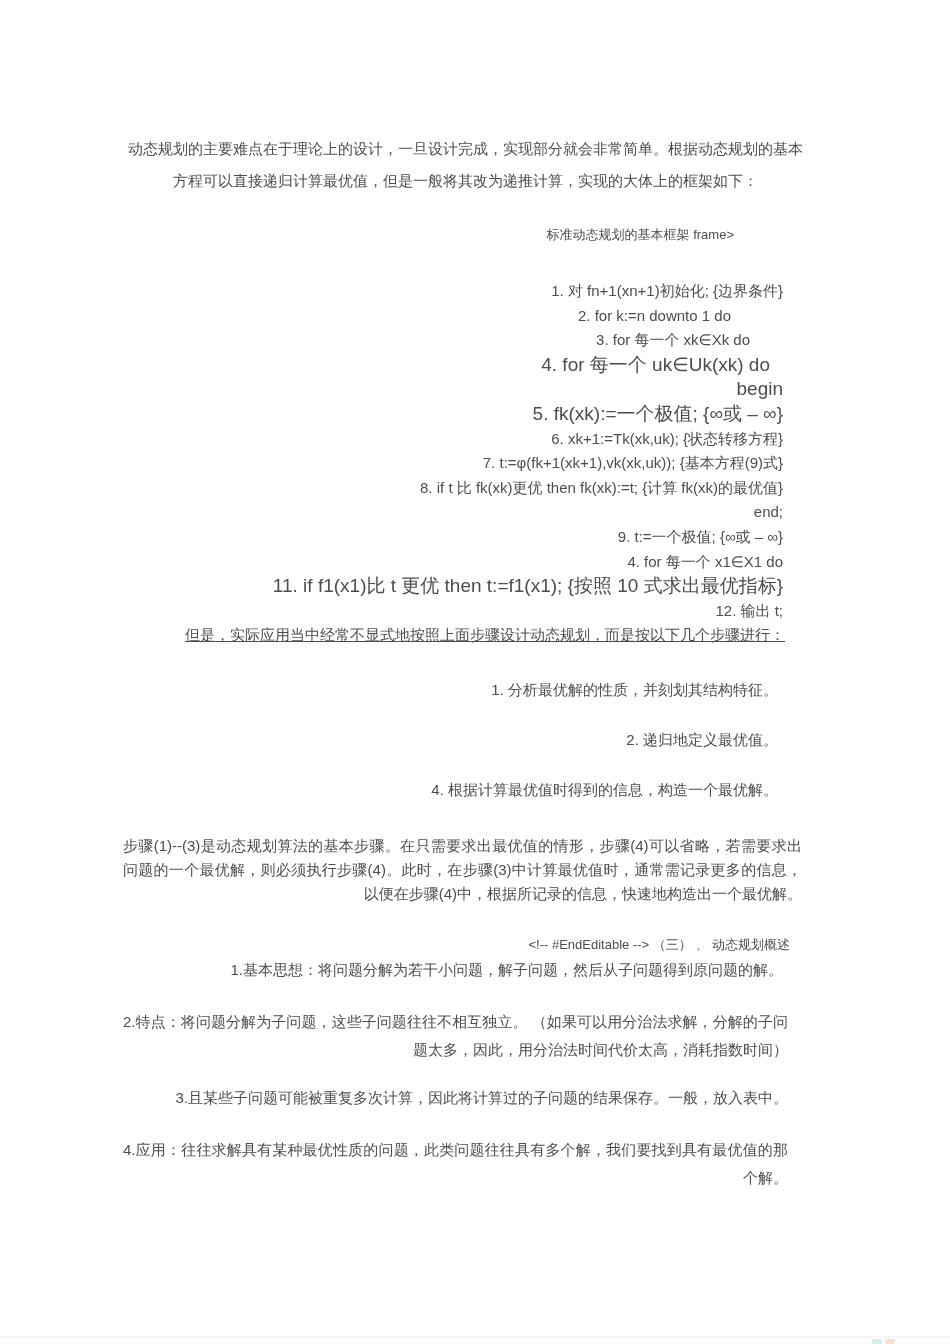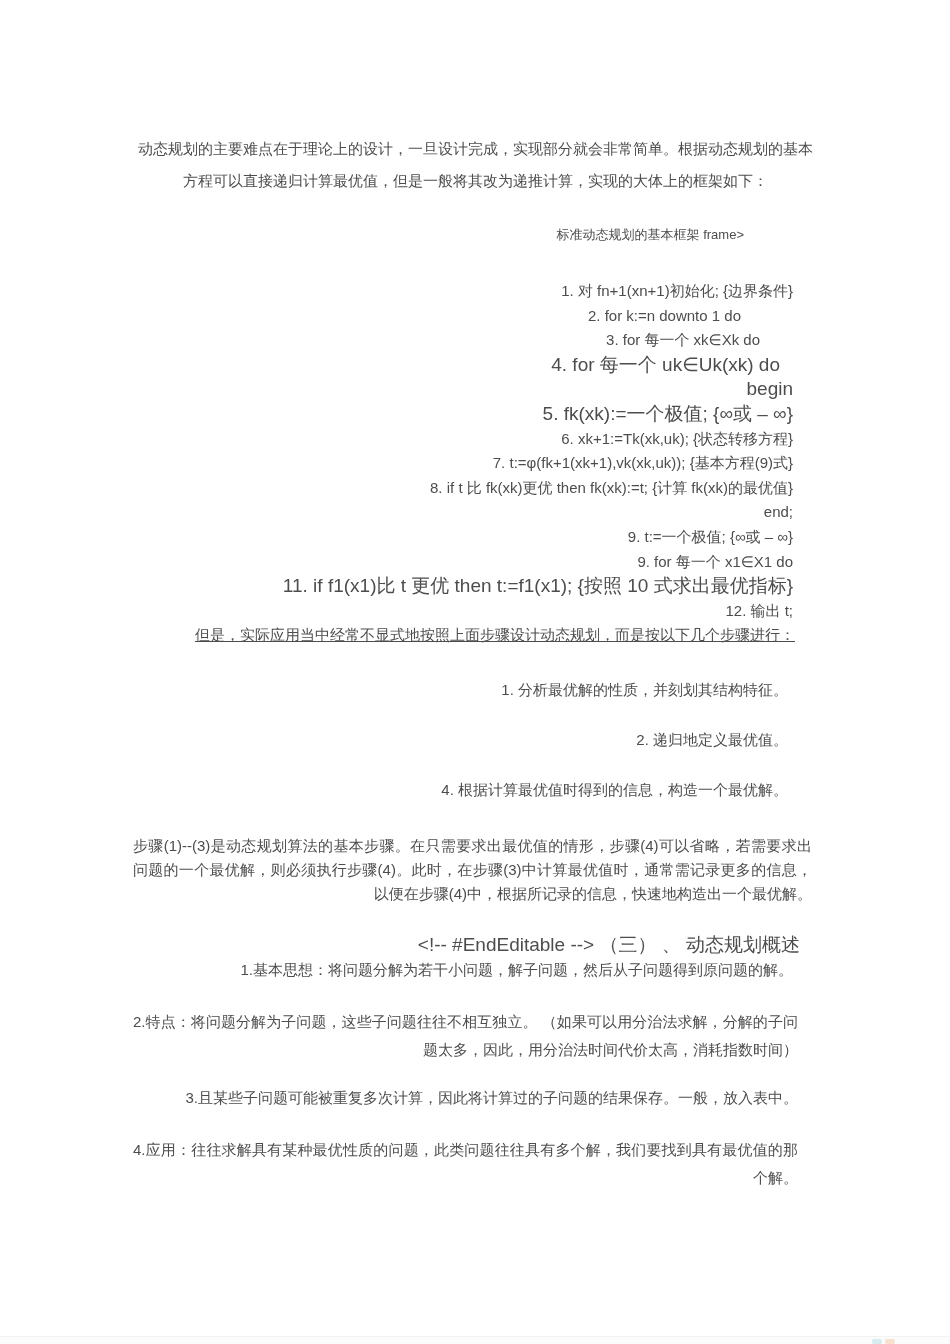--- a/index.html
+++ b/index.html
@@ -10,21 +10,21 @@
     color: #4d4d4d;
   }
   .page {
     position: relative;
     width: 950px; height: 1344px;
     background: #ffffff;
     overflow: hidden;
   }
   .content {
     position: absolute;
-    left: 133px; top: 118px;
+    left: 123px; top: 118px;
     width: 685px;
     font-size: 15px;
     line-height: 32px;
   }
   .intro { text-align: center; }
   .frame-title {
     margin-top: 22px;
     text-align: right;
     padding-right: 74px;
     font-size: 13px;
@@ -54,21 +54,21 @@
     text-align: justify;
     text-align-last: right;
     padding-right: 6px;
   }
   .section-heading {
     margin-top: 26px;
     text-align: right;
     padding-right: 18px;
     line-height: 25px;
     font-weight: normal;
-    font-size: 19px;
+    font-size: 13px;
     margin-bottom: 0;
   }
   .overview .point {
     text-align: justify;
     text-align-last: right;
     line-height: 28px;
     padding-right: 20px;
   }
   .overview .point.first { margin-top: 0; line-height: 25px; padding-right: 25px; }
   .overview .point.p2 { margin-top: 26px; }
@@ -111,21 +111,21 @@
       <div class="line ind-1">2. for k:=n downto 1 do</div>
       <div class="line ind-2">3. for 每一个 xk∈Xk do</div>
       <div class="line ind-3 sm">4. for 每一个 uk∈Uk(xk) do</div>
       <div class="line sm">begin</div>
       <div class="line sm">5. fk(xk):=一个极值; {∞或 – ∞}</div>
       <div class="line">6. xk+1:=Tk(xk,uk); {状态转移方程}</div>
       <div class="line">7. t:=φ(fk+1(xk+1),vk(xk,uk)); {基本方程(9)式}</div>
       <div class="line">8. if t 比 fk(xk)更优 then fk(xk):=t; {计算 fk(xk)的最优值}</div>
       <div class="line">end;</div>
       <div class="line">9. t:=一个极值; {∞或 – ∞}</div>
-      <div class="line">9. for 每一个 x1∈X1 do</div>
+      <div class="line">4. for 每一个 x1∈X1 do</div>
       <div class="line sm">11. if f1(x1)比 t 更优 then t:=f1(x1); {按照 10 式求出最优指标}</div>
       <div class="line">12. 输出 t;</div>
       <div class="transition">但是，实际应用当中经常不显式地按照上面步骤设计动态规划，而是按以下几个步骤进行：</div>
     </div>
 
     <div class="steps">
       <div class="step">1. 分析最优解的性质，并刻划其结构特征。</div>
       <div class="step">2. 递归地定义最优值。</div>
       <div class="step">4. 根据计算最优值时得到的信息，构造一个最优解。</div>
     </div>

